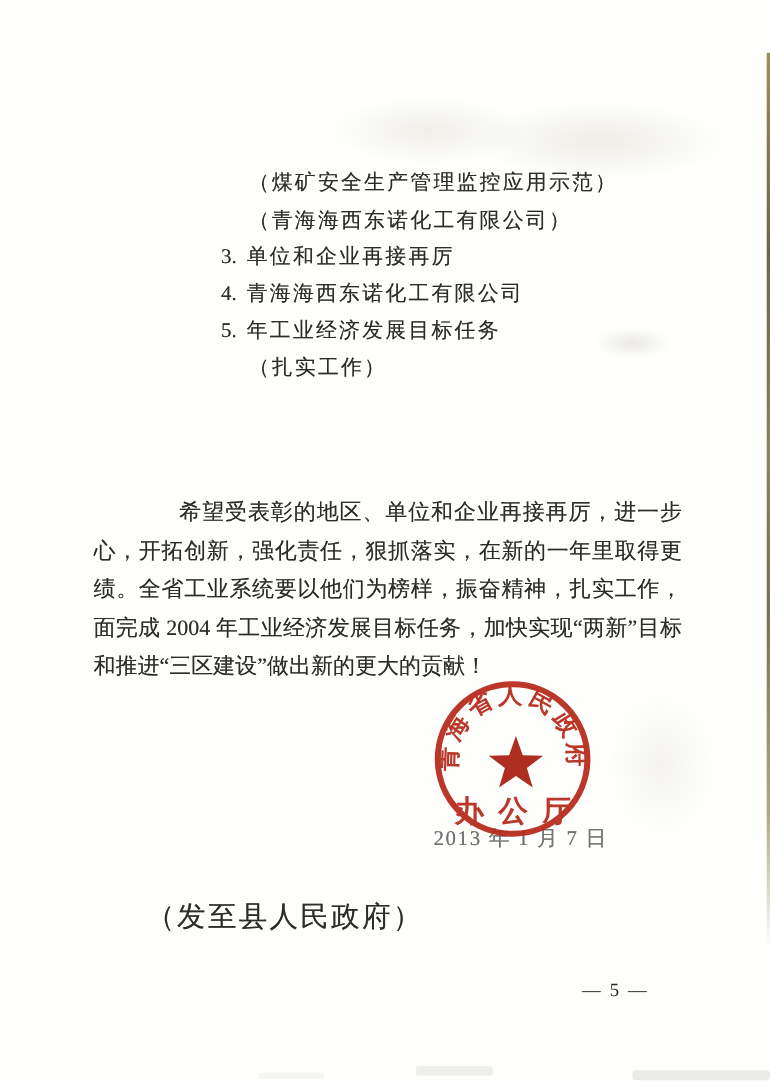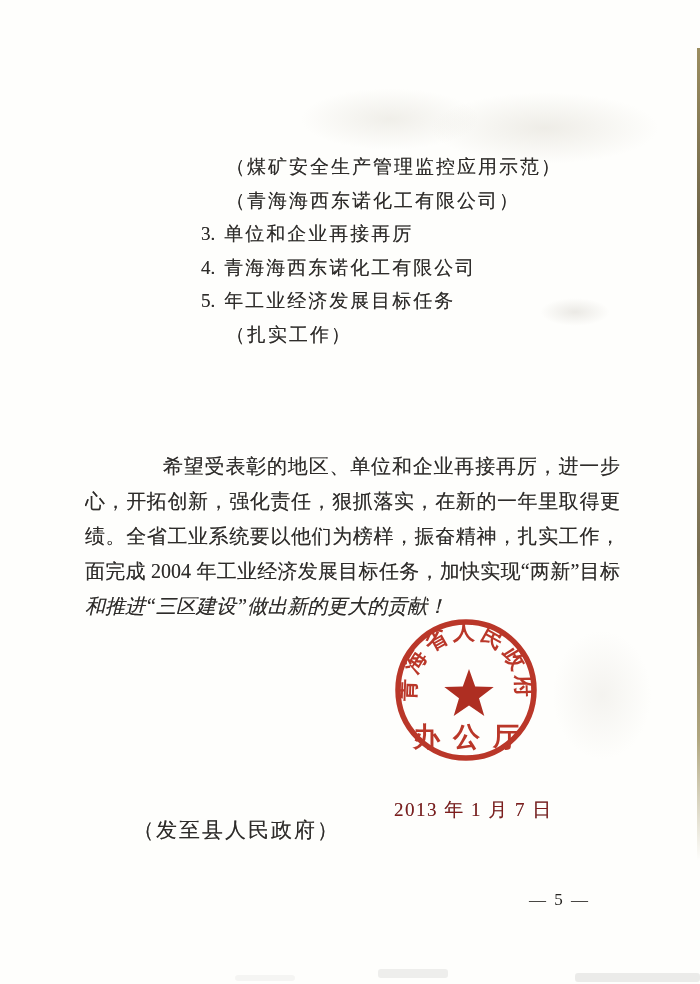--- a/index.html
+++ b/index.html
@@ -46,34 +46,33 @@
   
   .paragraph { position:absolute; left:85px; top:449px; width:535px; }
   .paragraph .pline {
     height:35px; line-height:35px; font-size:20px;
     text-align:justify; text-align-last:justify;
     text-shadow:0 0 .5px rgba(46,44,42,.55);
     white-space:nowrap; 
   }
   .paragraph .pline { white-space:normal; overflow:hidden; }
   .paragraph .pline.first { padding-left:78px; }
-  .paragraph .pline.last  { text-align-last:left;font-style:italic; }
+  .paragraph .pline.last  { text-align-last:left; }
 
   
   .date {
     position:absolute; left:394px; top:749px;
-    font-size:19px; letter-spacing:1.5px; color:#7f1d1d;
+    font-size:19px; letter-spacing:1.5px; color:#737373;
     text-shadow:0 0 .5px rgba(40,40,40,.5);
-    margin-top:48px;
   }
   .seal { position:absolute; left:389px; top:613px; width:154px; height:154px; opacity:.93; }
 
   .dist-note {
     position:absolute; left:133px; top:816px;
-    font-size:21px; letter-spacing:2px;
+    font-size:26px; letter-spacing:2px;
     text-shadow:0 0 .5px rgba(46,44,42,.55);
   }
   .page-number {
     position:absolute; left:529px; top:890px;
     font-size:17px; letter-spacing:2px; color:#262421;
   }
 </style>
 </head>
 <body>
 

